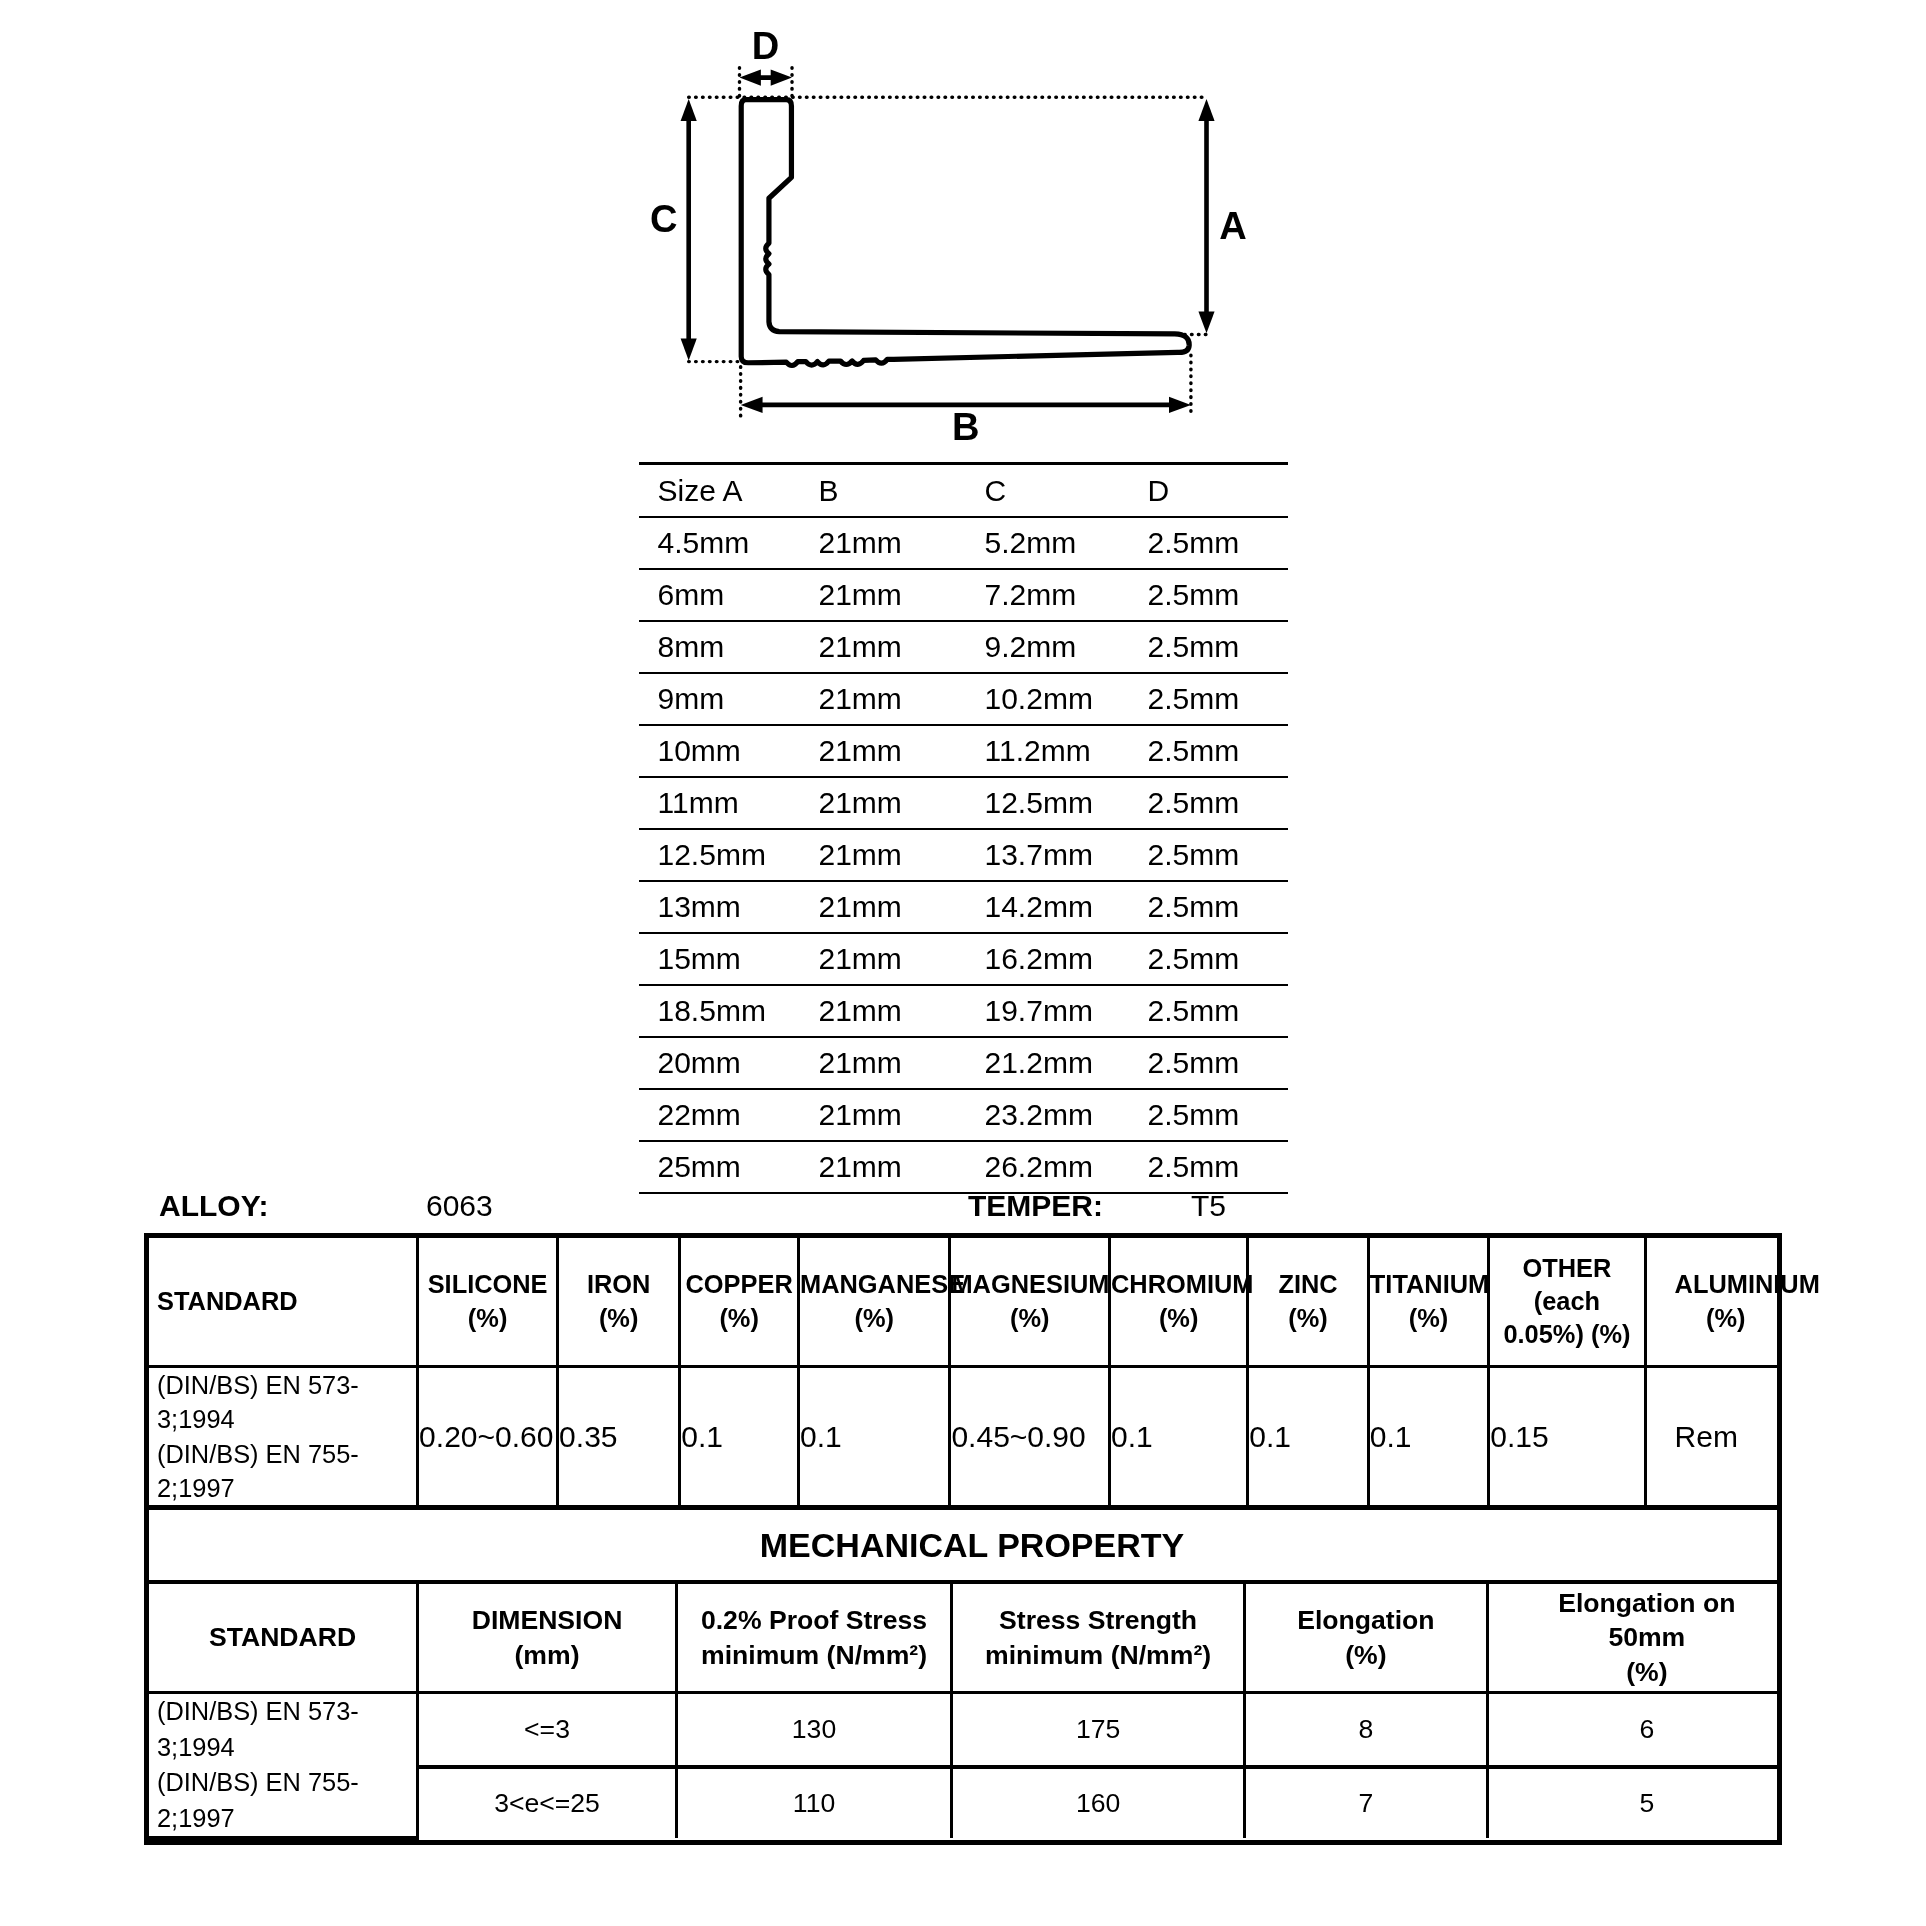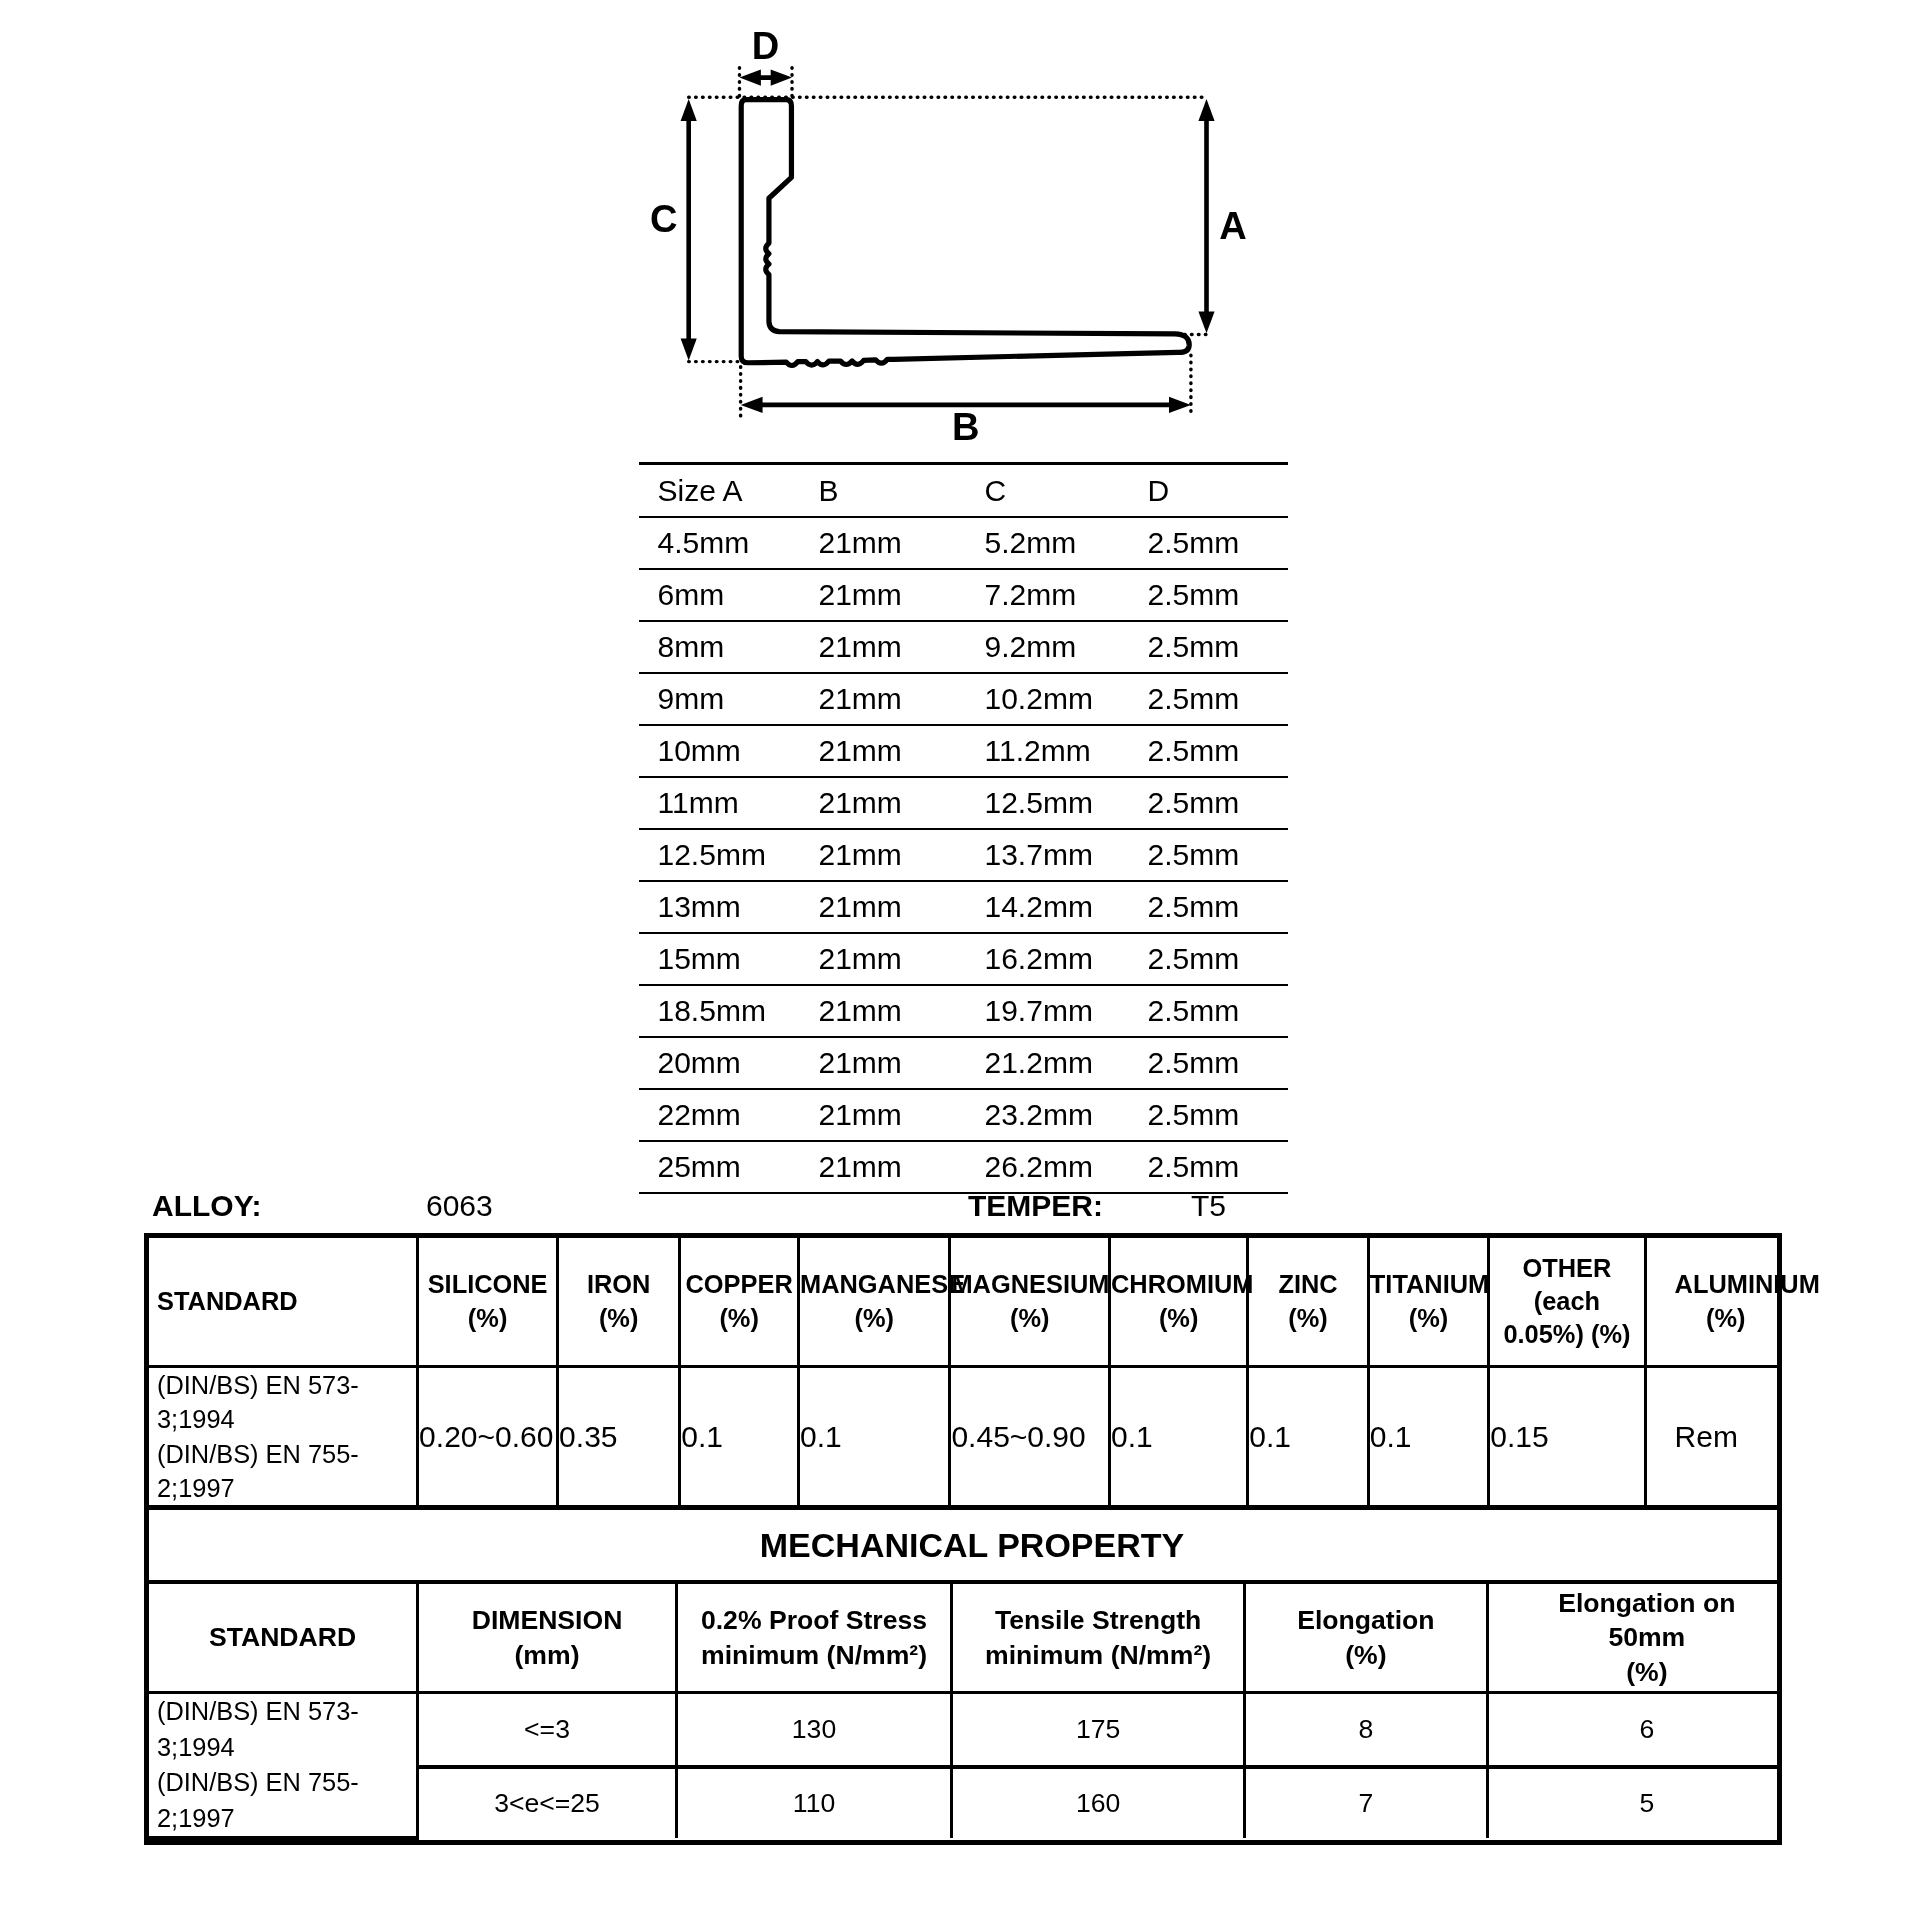--- a/index.html
+++ b/index.html
@@ -196,21 +196,21 @@
     <tr>
       <td>25mm</td>
       <td>21mm</td>
       <td>26.2mm</td>
       <td>2.5mm</td>
     </tr>
   </tbody>
 </table>
 
 <div id="alloy-row" class="abs">
-  <span class="blbl" style="left:8px">ALLOY:</span>
+  <span class="blbl" style="left:15px">ALLOY:</span>
   <span style="left:282px">6063</span>
   <span class="blbl" style="left:824px">TEMPER:</span>
   <span style="left:1047px">T5</span>
 </div>
 
 <div id="spec-block" class="abs">
 
 
   <table id="chem-table" class="spec">
     <colgroup>
@@ -309,21 +309,21 @@
       </th>
       <th>
         <span>DIMENSION</span><br>
         <span>(mm)</span>
       </th>
       <th>
         <span>0.2% Proof Stress</span><br>
         <span class="u2">minimum (N/mm²)</span>
       </th>
       <th>
-        <span>Tensile Strength</span><br>
+        <span>Stress Strength</span><br>
         <span class="u2">minimum (N/mm²)</span>
       </th>
       <th>
         <span>Elongation</span><br>
         <span>(%)</span>
       </th>
       <th>
         <span>Elongation on 50mm</span><br>
         <span>(%)</span>
       </th>

